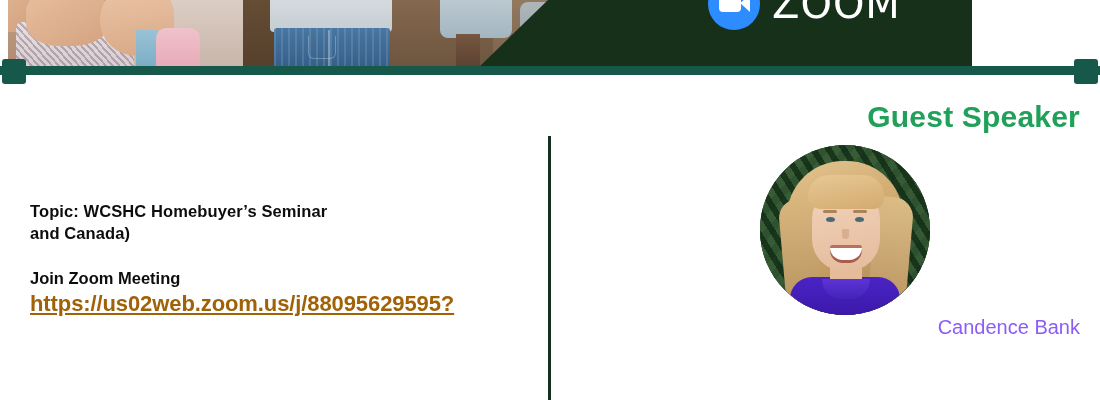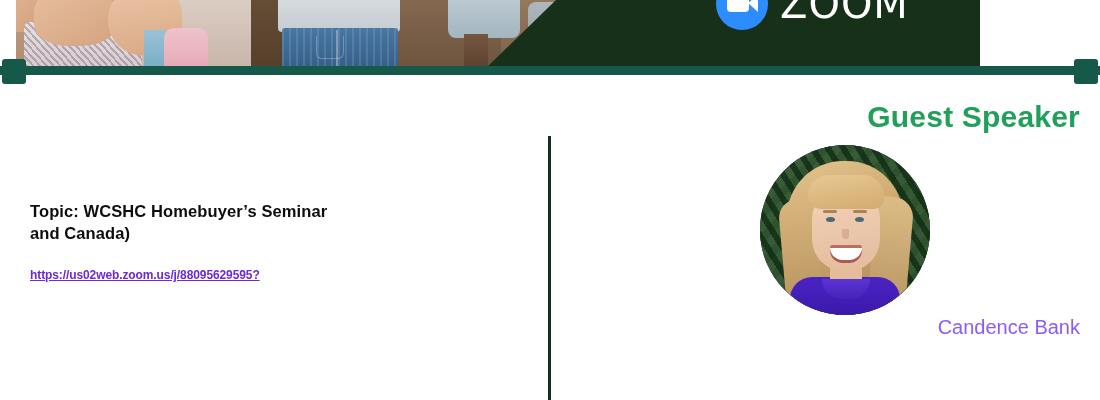--- a/index.html
+++ b/index.html
@@ -20,21 +20,21 @@
     inset: 0;
     width: 1100px;
     height: 400px;
     background: #ffffff;
     overflow: hidden;
   }
 
   
   .banner {
     position: absolute;
-    left: 16px;
+    left: 8px;
     top: 0;
     width: 964px;
     height: 68px;
     overflow: hidden;
   }
 
   
   .banner-photo {
     position: absolute;
     left: 0;
@@ -226,23 +226,23 @@
   }
   .meeting-gap { height: 22px; }
   .join-label {
     font-size: 16.5px;
     font-weight: bold;
     color: #0d0d0d;
     line-height: 1.36;
   }
   .join-link {
     display: block;
-    font-size: 12px;
+    font-size: 22px;
     font-weight: bold;
-    color: #6d28d9;
+    color: #a16207;
     text-decoration: underline;
     line-height: 1.36;
     letter-spacing: -.1px;
     cursor: pointer;
   }
 
   
   .v-divider {
     position: absolute;
     left: 548px;
@@ -439,20 +439,21 @@
   <div class="rule-bar"></div>
   <div class="rule-cap left"></div>
   <div class="rule-cap right"></div>
 
   <div class="col-left">
     <div class="meeting-line">Topic: WCSHC Homebuyer’s Seminar</div>
     <div class="meeting-line">and Canada)</div>
 
     <div class="meeting-gap"></div>
 
+    <div class="join-label">Join Zoom Meeting</div>
     <span class="join-link">https://us02web.zoom.us/j/88095629595?</span>
   </div>
 
   <div class="v-divider"></div>
 
   <div class="col-right">
     <div class="guest-title">Guest Speaker</div>
 
     <div class="avatar">
       <div class="av-foliage"></div>

